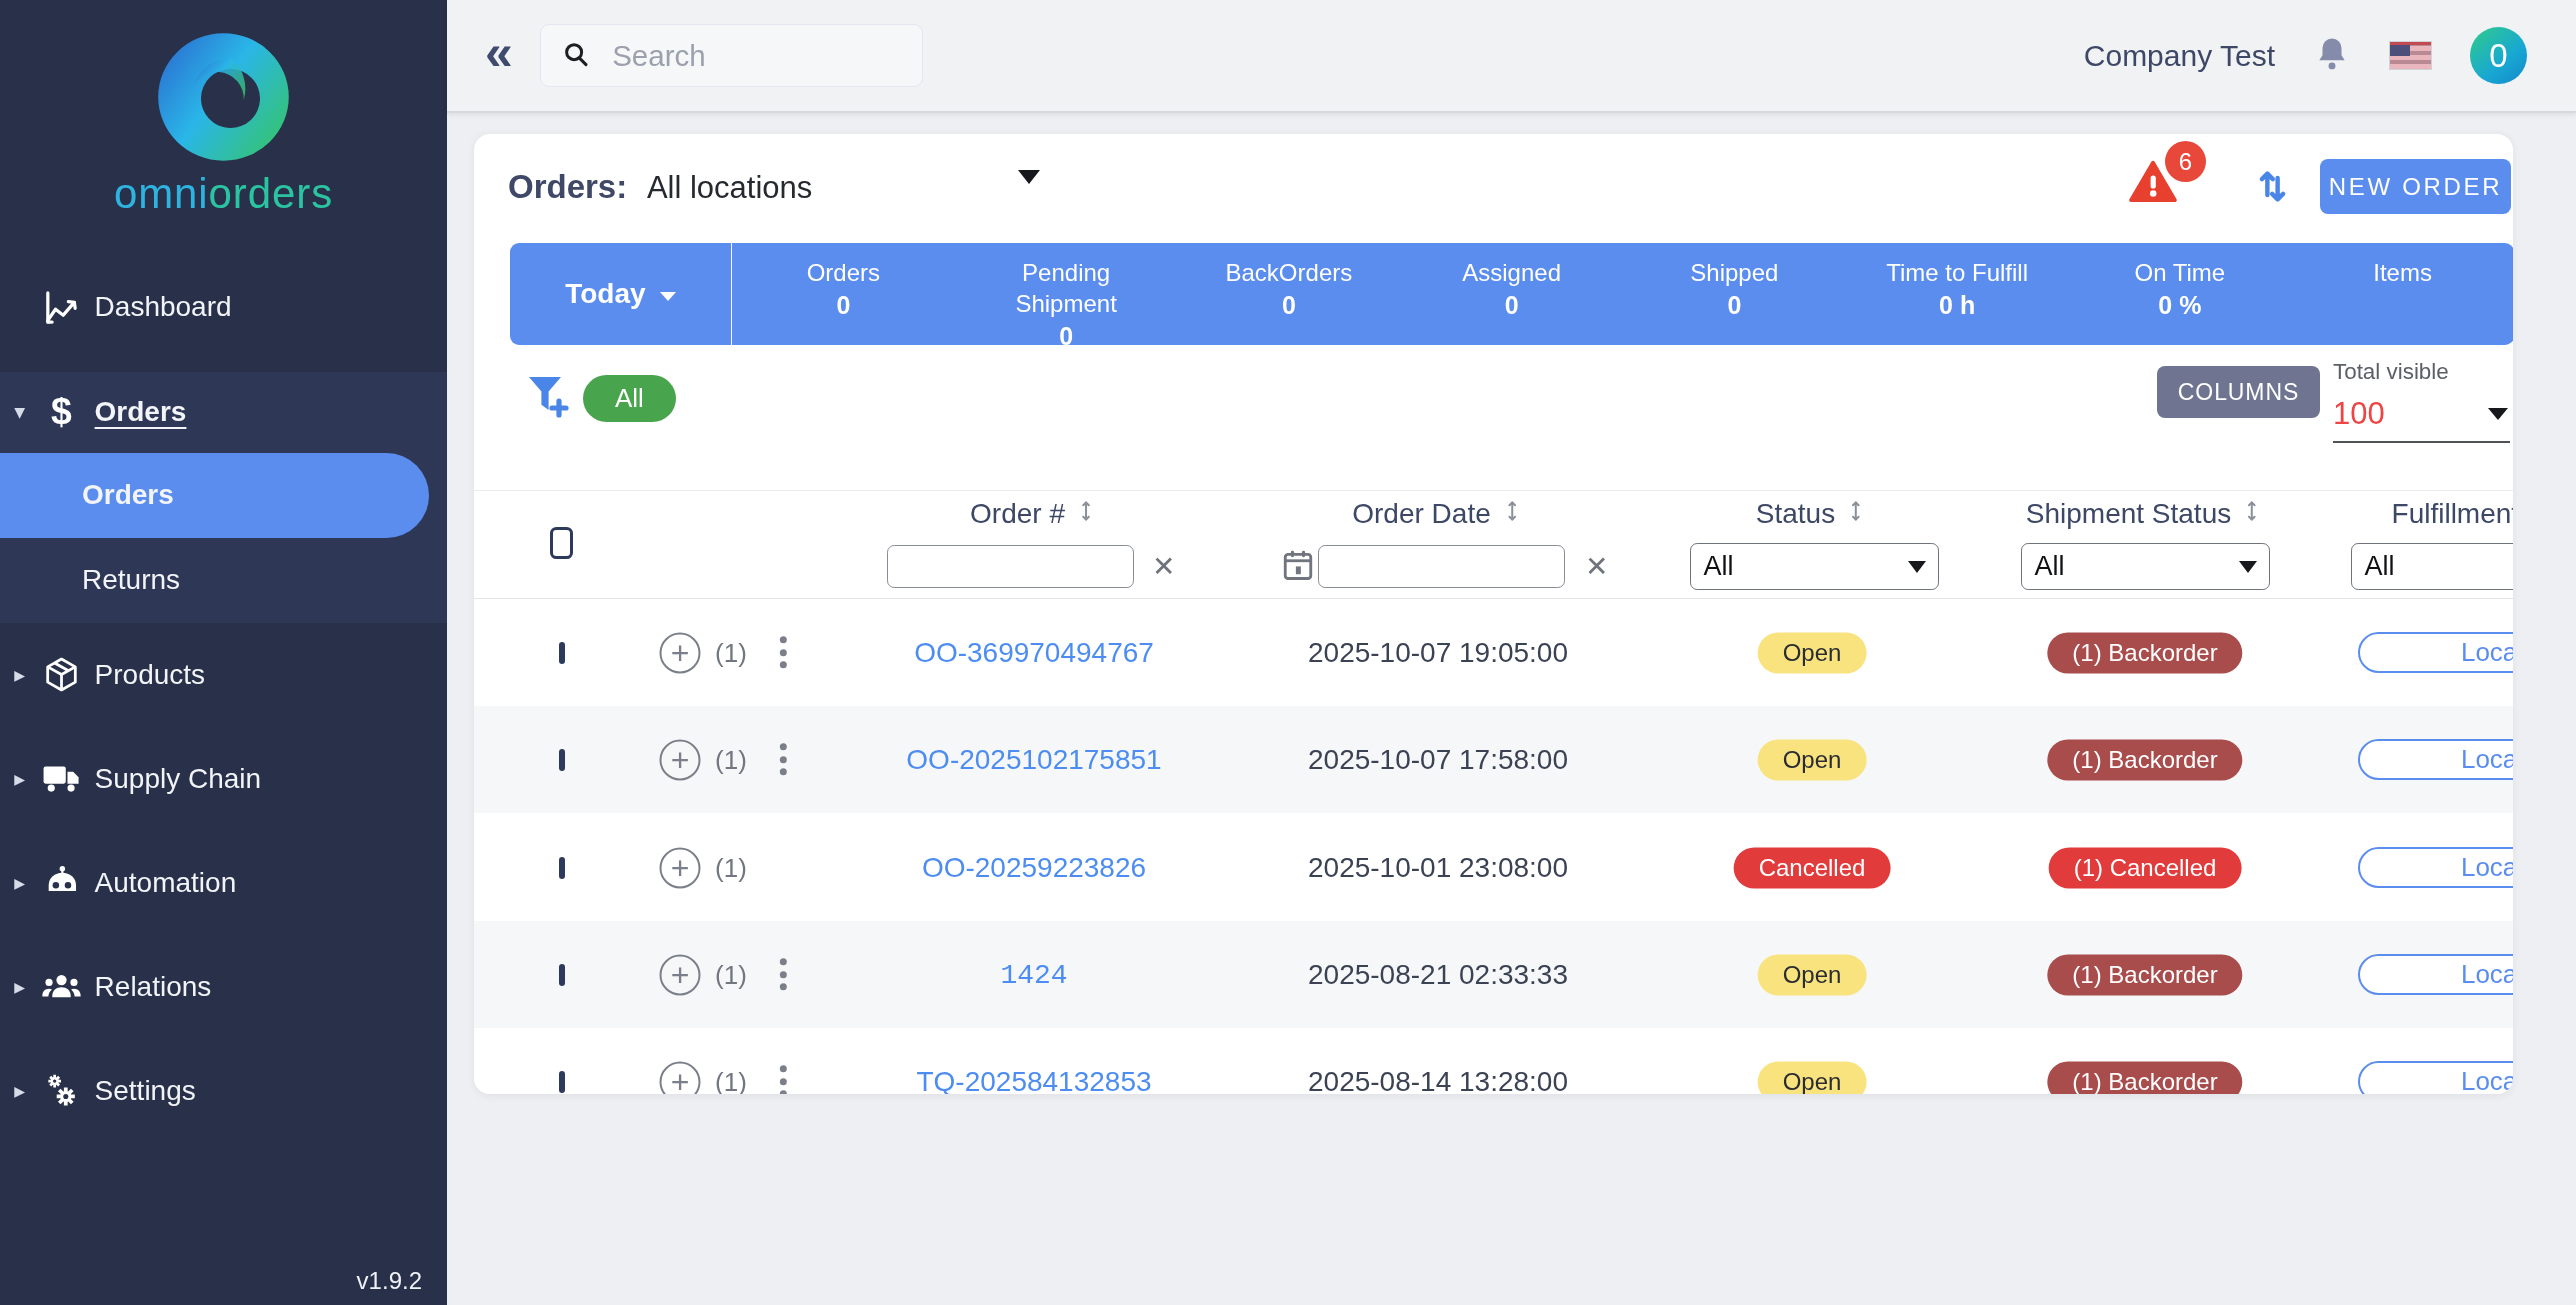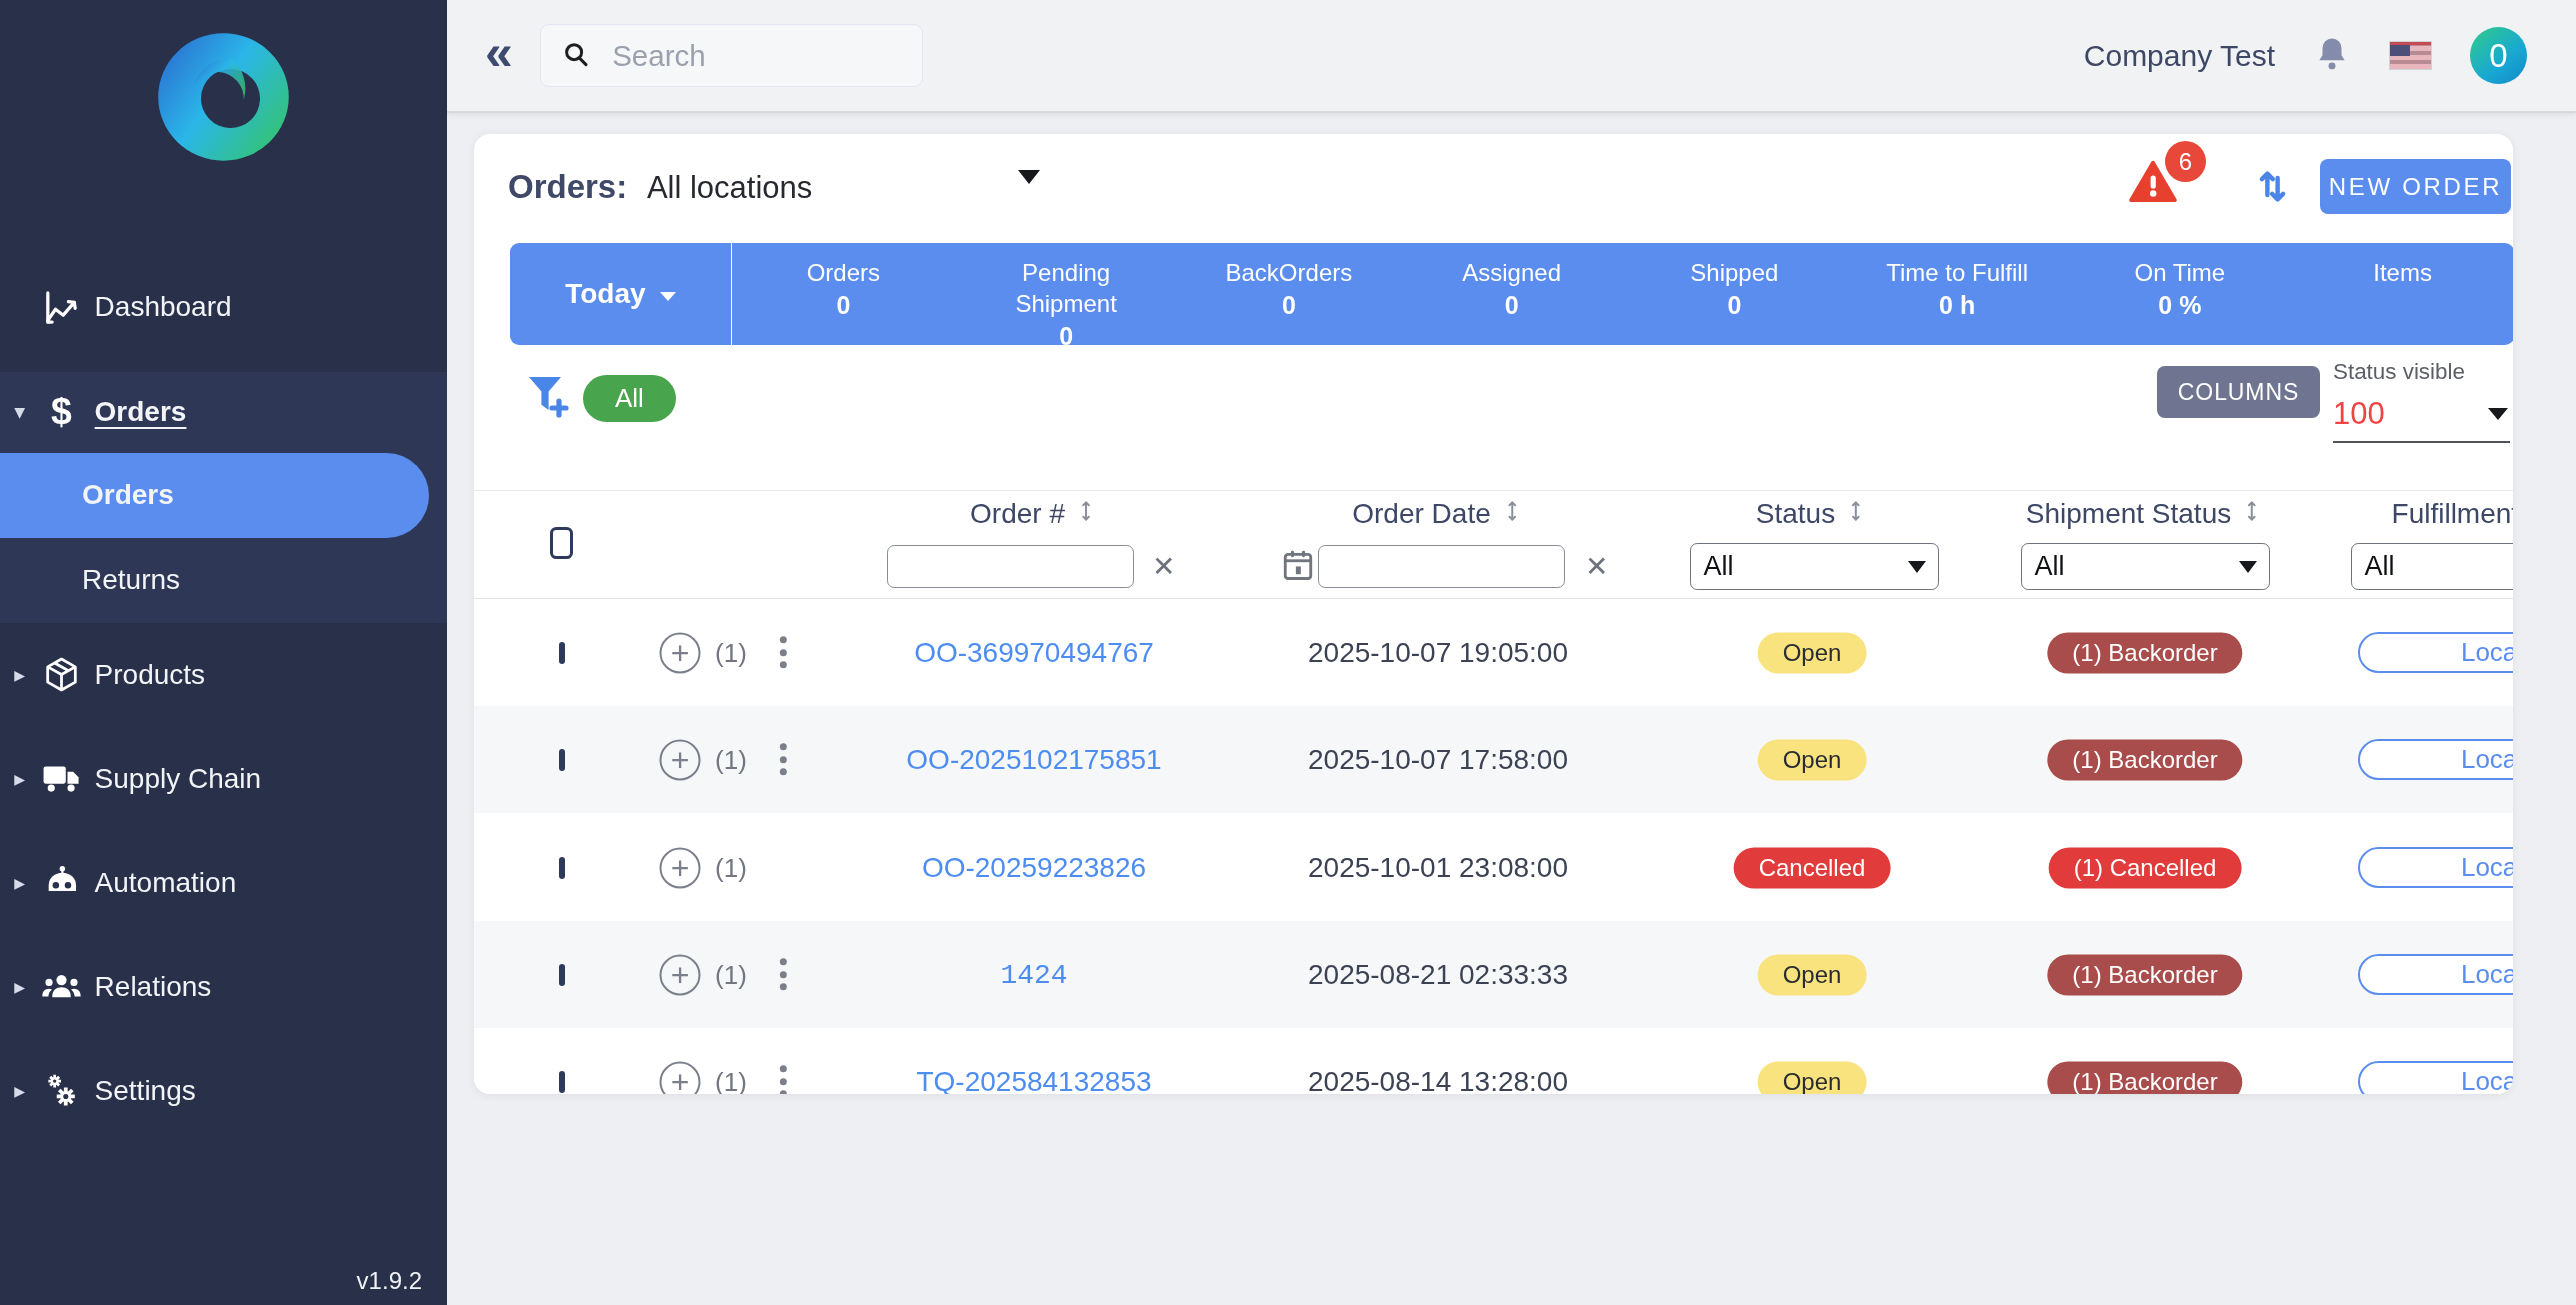--- a/index.html
+++ b/index.html
@@ -145,20 +145,21 @@
             <linearGradient id="lg1" x1="0" y1="0.15" x2="1" y2="0.85">
               <stop offset="0" stop-color="#2b6fd0"></stop>
                 <stop offset="0.45" stop-color="#2ab6e8"></stop>
               <stop offset="1" stop-color="#35c46a"></stop>
             </linearGradient>
           </defs>
           <path fill="url(#lg1)" fill-rule="evenodd" d="M50 4a42 41 0 1 0 0 82 42 41 0 0 0 0-82zm5 23a19 19 0 1 1-1 38 19 19 0 0 1 1-38z"></path>
           <path fill="url(#lg1)" d="M55 20a26 26 0 0 0-26 25 17 17 0 0 1 34 2 26 26 0 0 0-8-27z" opacity="0.85"></path>
         </svg>
       </div>
+      <div class="logo-text"><span class="p1">omni</span><span class="p2">orders</span></div>
     </div>
     <nav class="nav" id="sidebar-nav">
         <div class="nav-item">
           <span class="nicon">
             <svg viewBox="0 0 24 24" width="41" height="41" fill="none" stroke="#fff" stroke-width="1.9" stroke-linecap="round" stroke-linejoin="round">
               <path d="M4 3.5v17h0"></path>
               <path d="M4 20.5h2.5"></path>
               <path d="M4 19.5l4.5-6.5 4.5 3.5L19.5 9"></path>
               <path d="M19.5 9l.5 3.5M19.5 9 16 8.6"></path>
             </svg>
@@ -351,21 +352,21 @@
     <div class="filter-row">
       <span class="funnel">
         <svg viewBox="0 0 24 24" width="48" height="48">
           <path d="M2.5 3.5h16l-6.2 7.2v9.3l-3.6-2.6v-6.7z" fill="#4a86e8"></path>
           <path d="M17.5 15.5v7M14 19h7" stroke="#4a86e8" stroke-width="2.6" stroke-linecap="round"></path>
           </svg>
       </span>
       <span class="all-chip">All</span>
       <button class="columns-btn">COLUMNS</button>
       <div class="total-visible">
-        <div class="tv-label">Status visible</div>
+        <div class="tv-label">Total visible</div>
         <div class="tv-row">
           <span class="tv-value">100</span>
           <span class="tv-caret"></span>
         </div>
       </div>
     </div>
 
     <div class="table-head">
       <span class="cbx" style="position:absolute;left:76px;top:36px;"></span>
 

